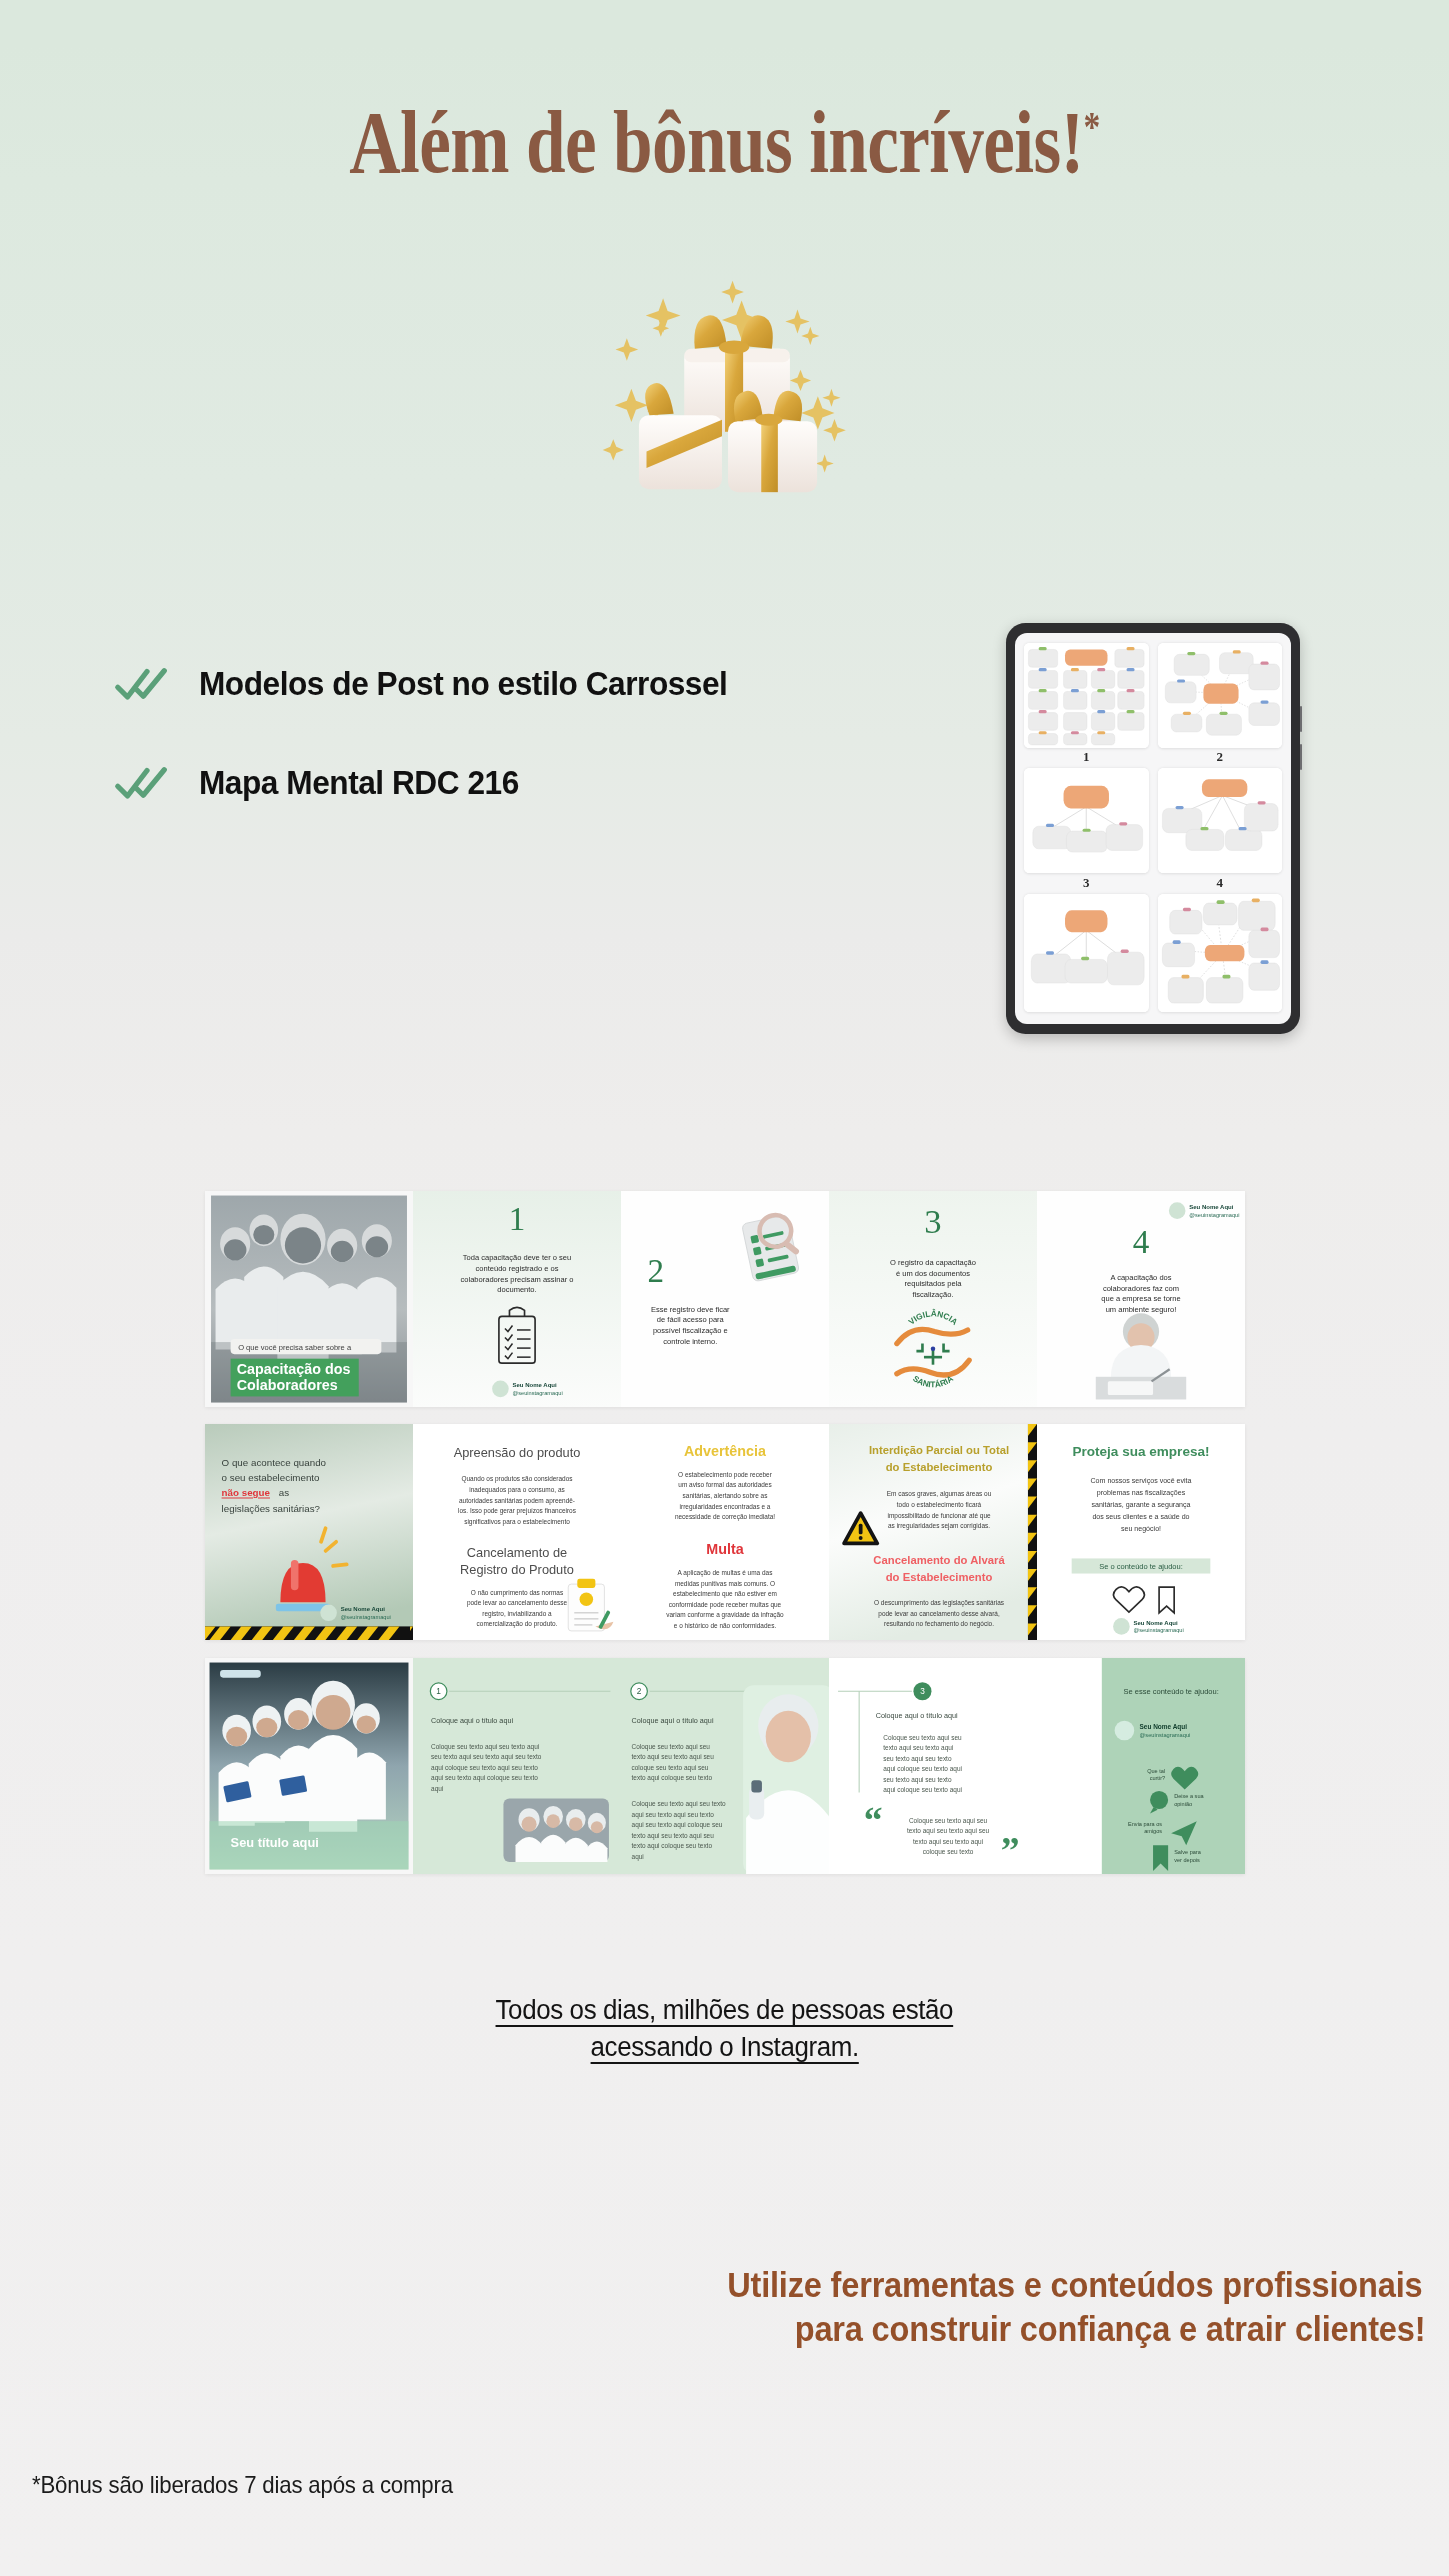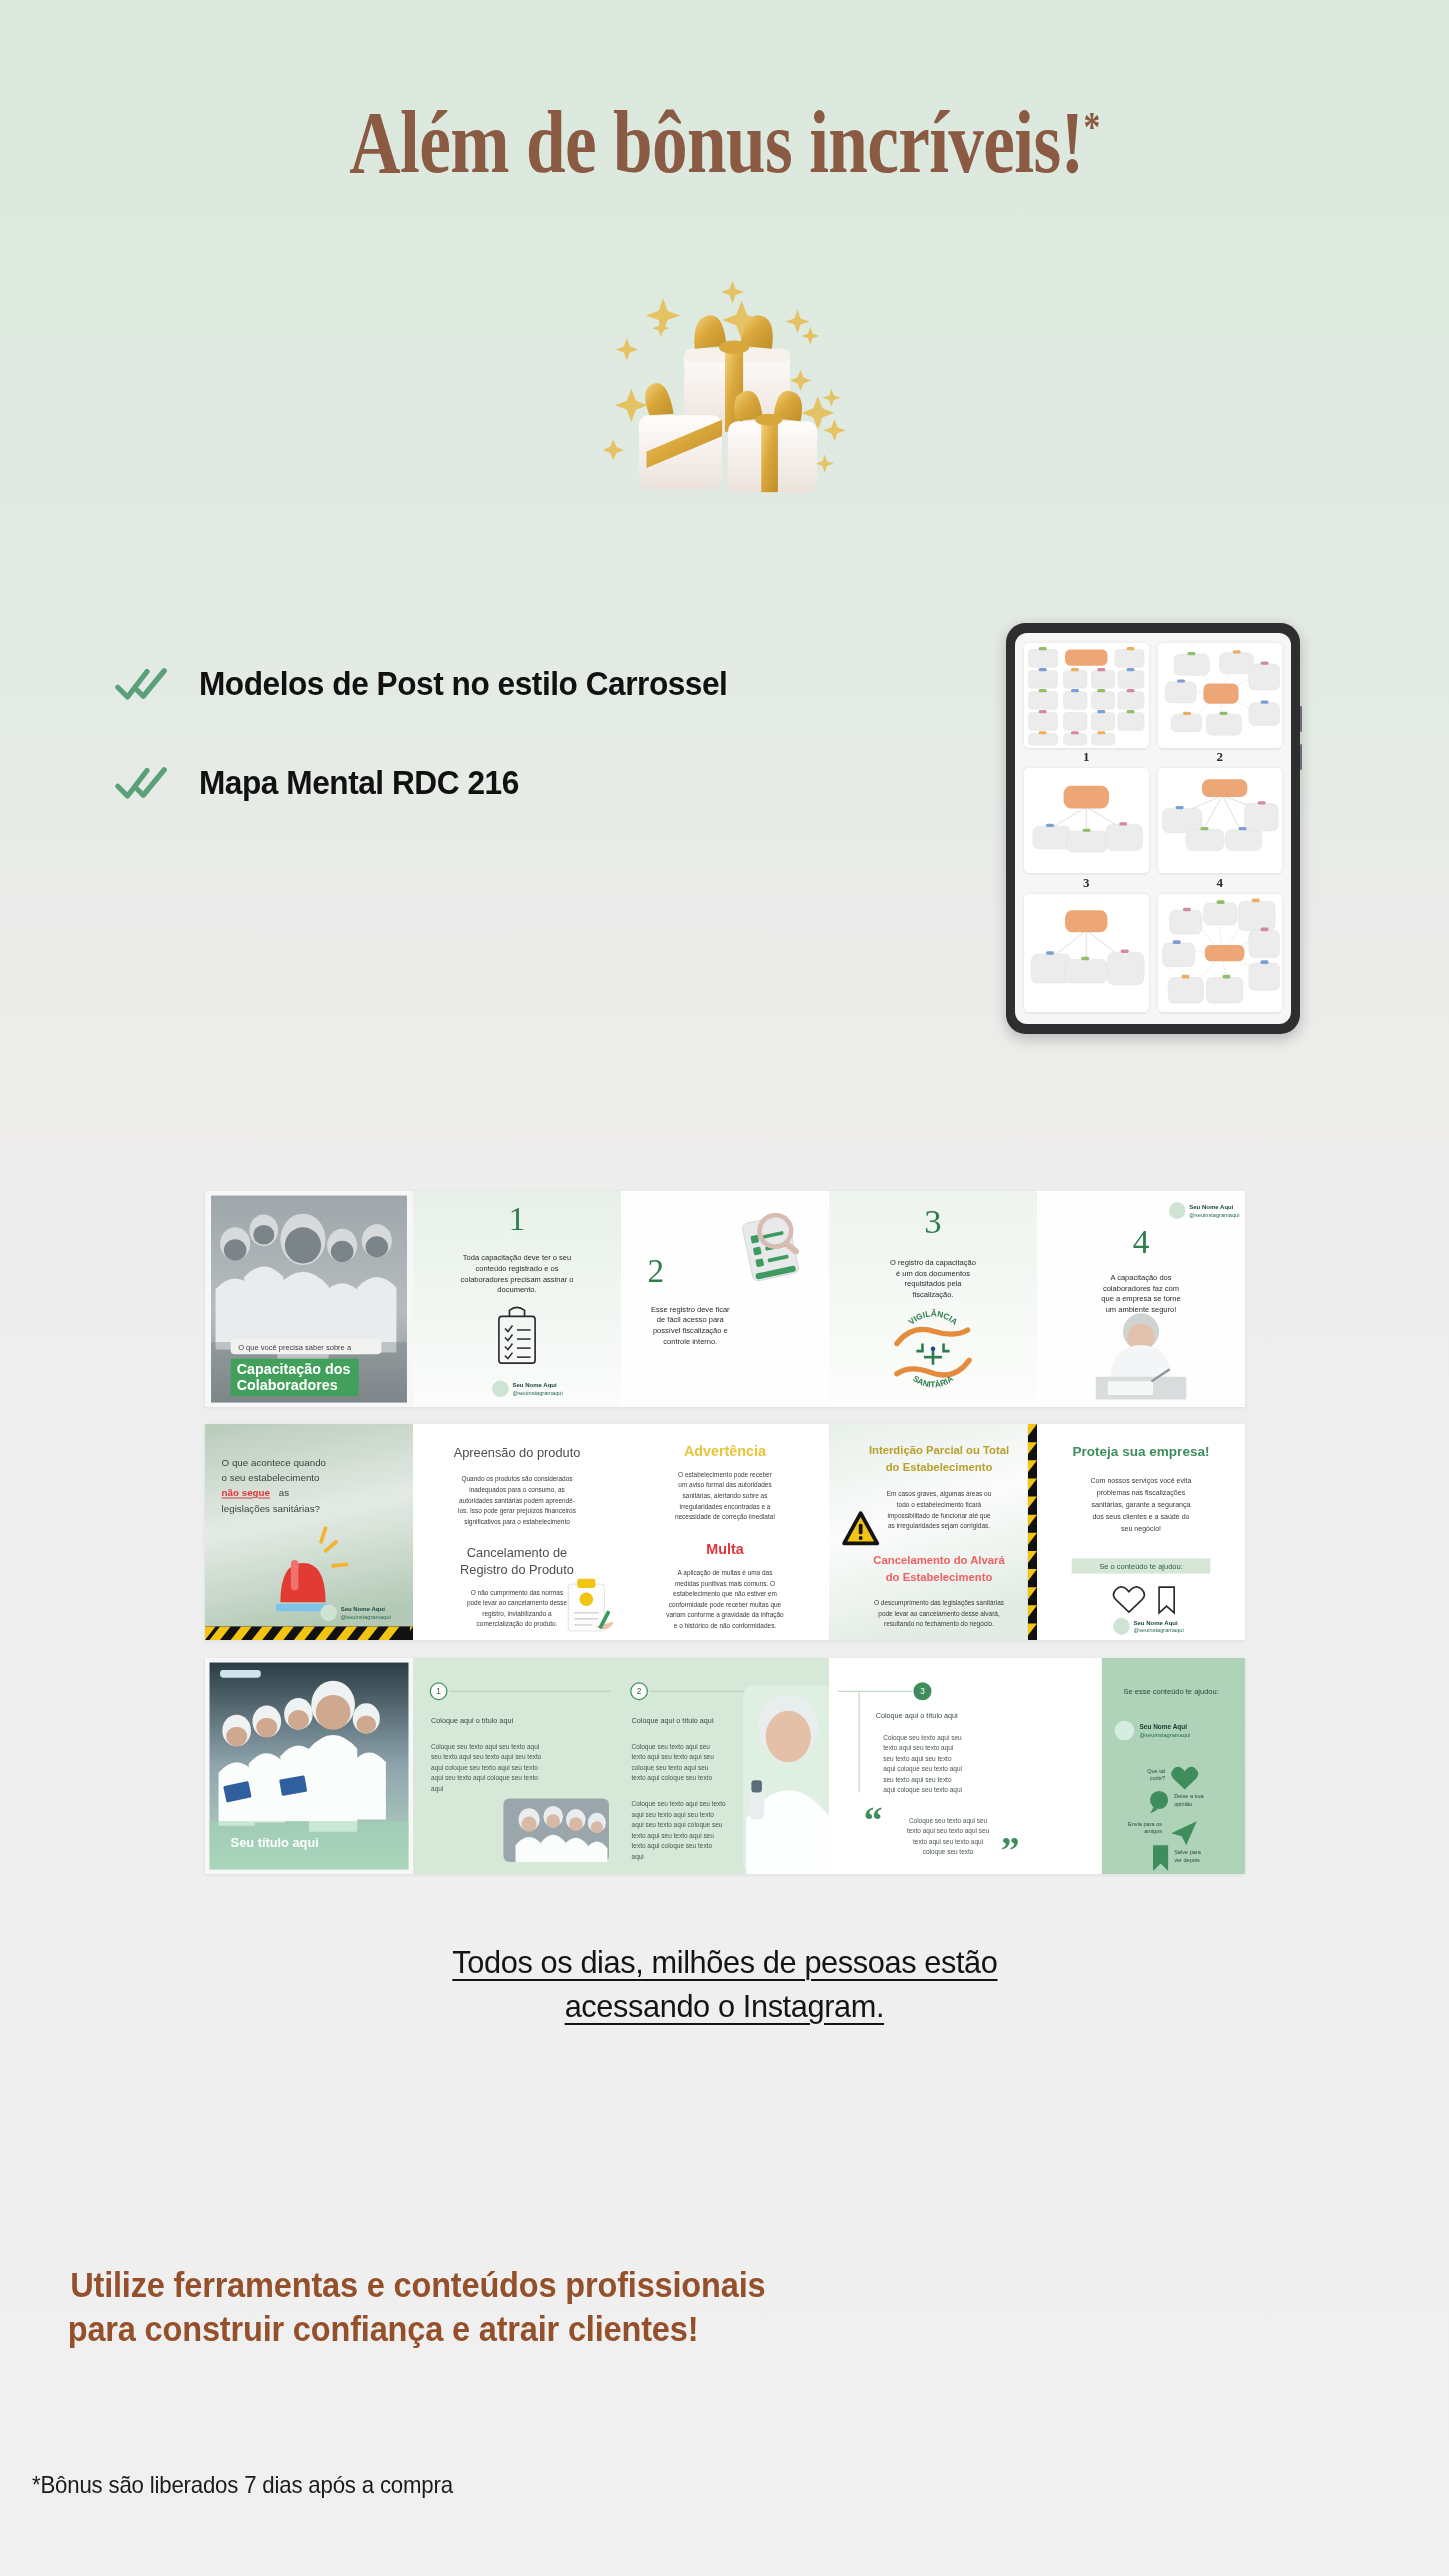--- a/index.html
+++ b/index.html
@@ -76,34 +76,34 @@
   .strip{
     width:100%; height:216px; background:#fdfdfd; margin-bottom:17.4px;
     box-shadow:0 0.8px 3.8px rgba(0,0,0,.07); display:flex; overflow:hidden;
   }
   .strip:last-child{ margin-bottom:0; }
   .slide{ flex:1; height:100%; position:relative; overflow:hidden; }
   .slide svg{ width:100%; height:100%; display:block; }
 
   
   .statement{
-    position:absolute; left:0; top:1941px; width:1449px; text-align:center;
+    position:absolute; left:0; top:1992px; width:1449px; text-align:center;
     font-family:"Liberation Sans", sans-serif; color:#141414;
-    font-size:32px; line-height:1.36; font-weight:400; letter-spacing:-0.4px;
+    font-size:27px; line-height:1.36; font-weight:400; letter-spacing:-0.4px;
   }
   .statement span{
     text-decoration:underline; text-underline-offset:6px;
     text-decoration-thickness:2.3px; transform:scaleX(0.96); display:inline-block;
   }
 
   
   .cta{
-    position:absolute; left:0; top:2263px; width:1449px; text-align:left;
+    position:absolute; left:0; top:2263px; width:1449px; text-align:right;
     font-family:"Liberation Sans", sans-serif; color:#94502a;
-    font-size:35px; font-weight:700; line-height:1.27; letter-spacing:-0.2px;padding-left:44px;
+    font-size:35px; font-weight:700; line-height:1.27; letter-spacing:-0.2px;
   }
   .cta span{ display:inline-block; transform:scaleX(0.93); }
 
   
   .footnote{
     position:absolute; left:32px; top:2472px;
     font-family:"Liberation Sans", sans-serif; font-size:23.4px;
     color:#1b1b1b; letter-spacing:-0.2px;
     transform:scaleX(0.95); transform-origin:left top;
   }

